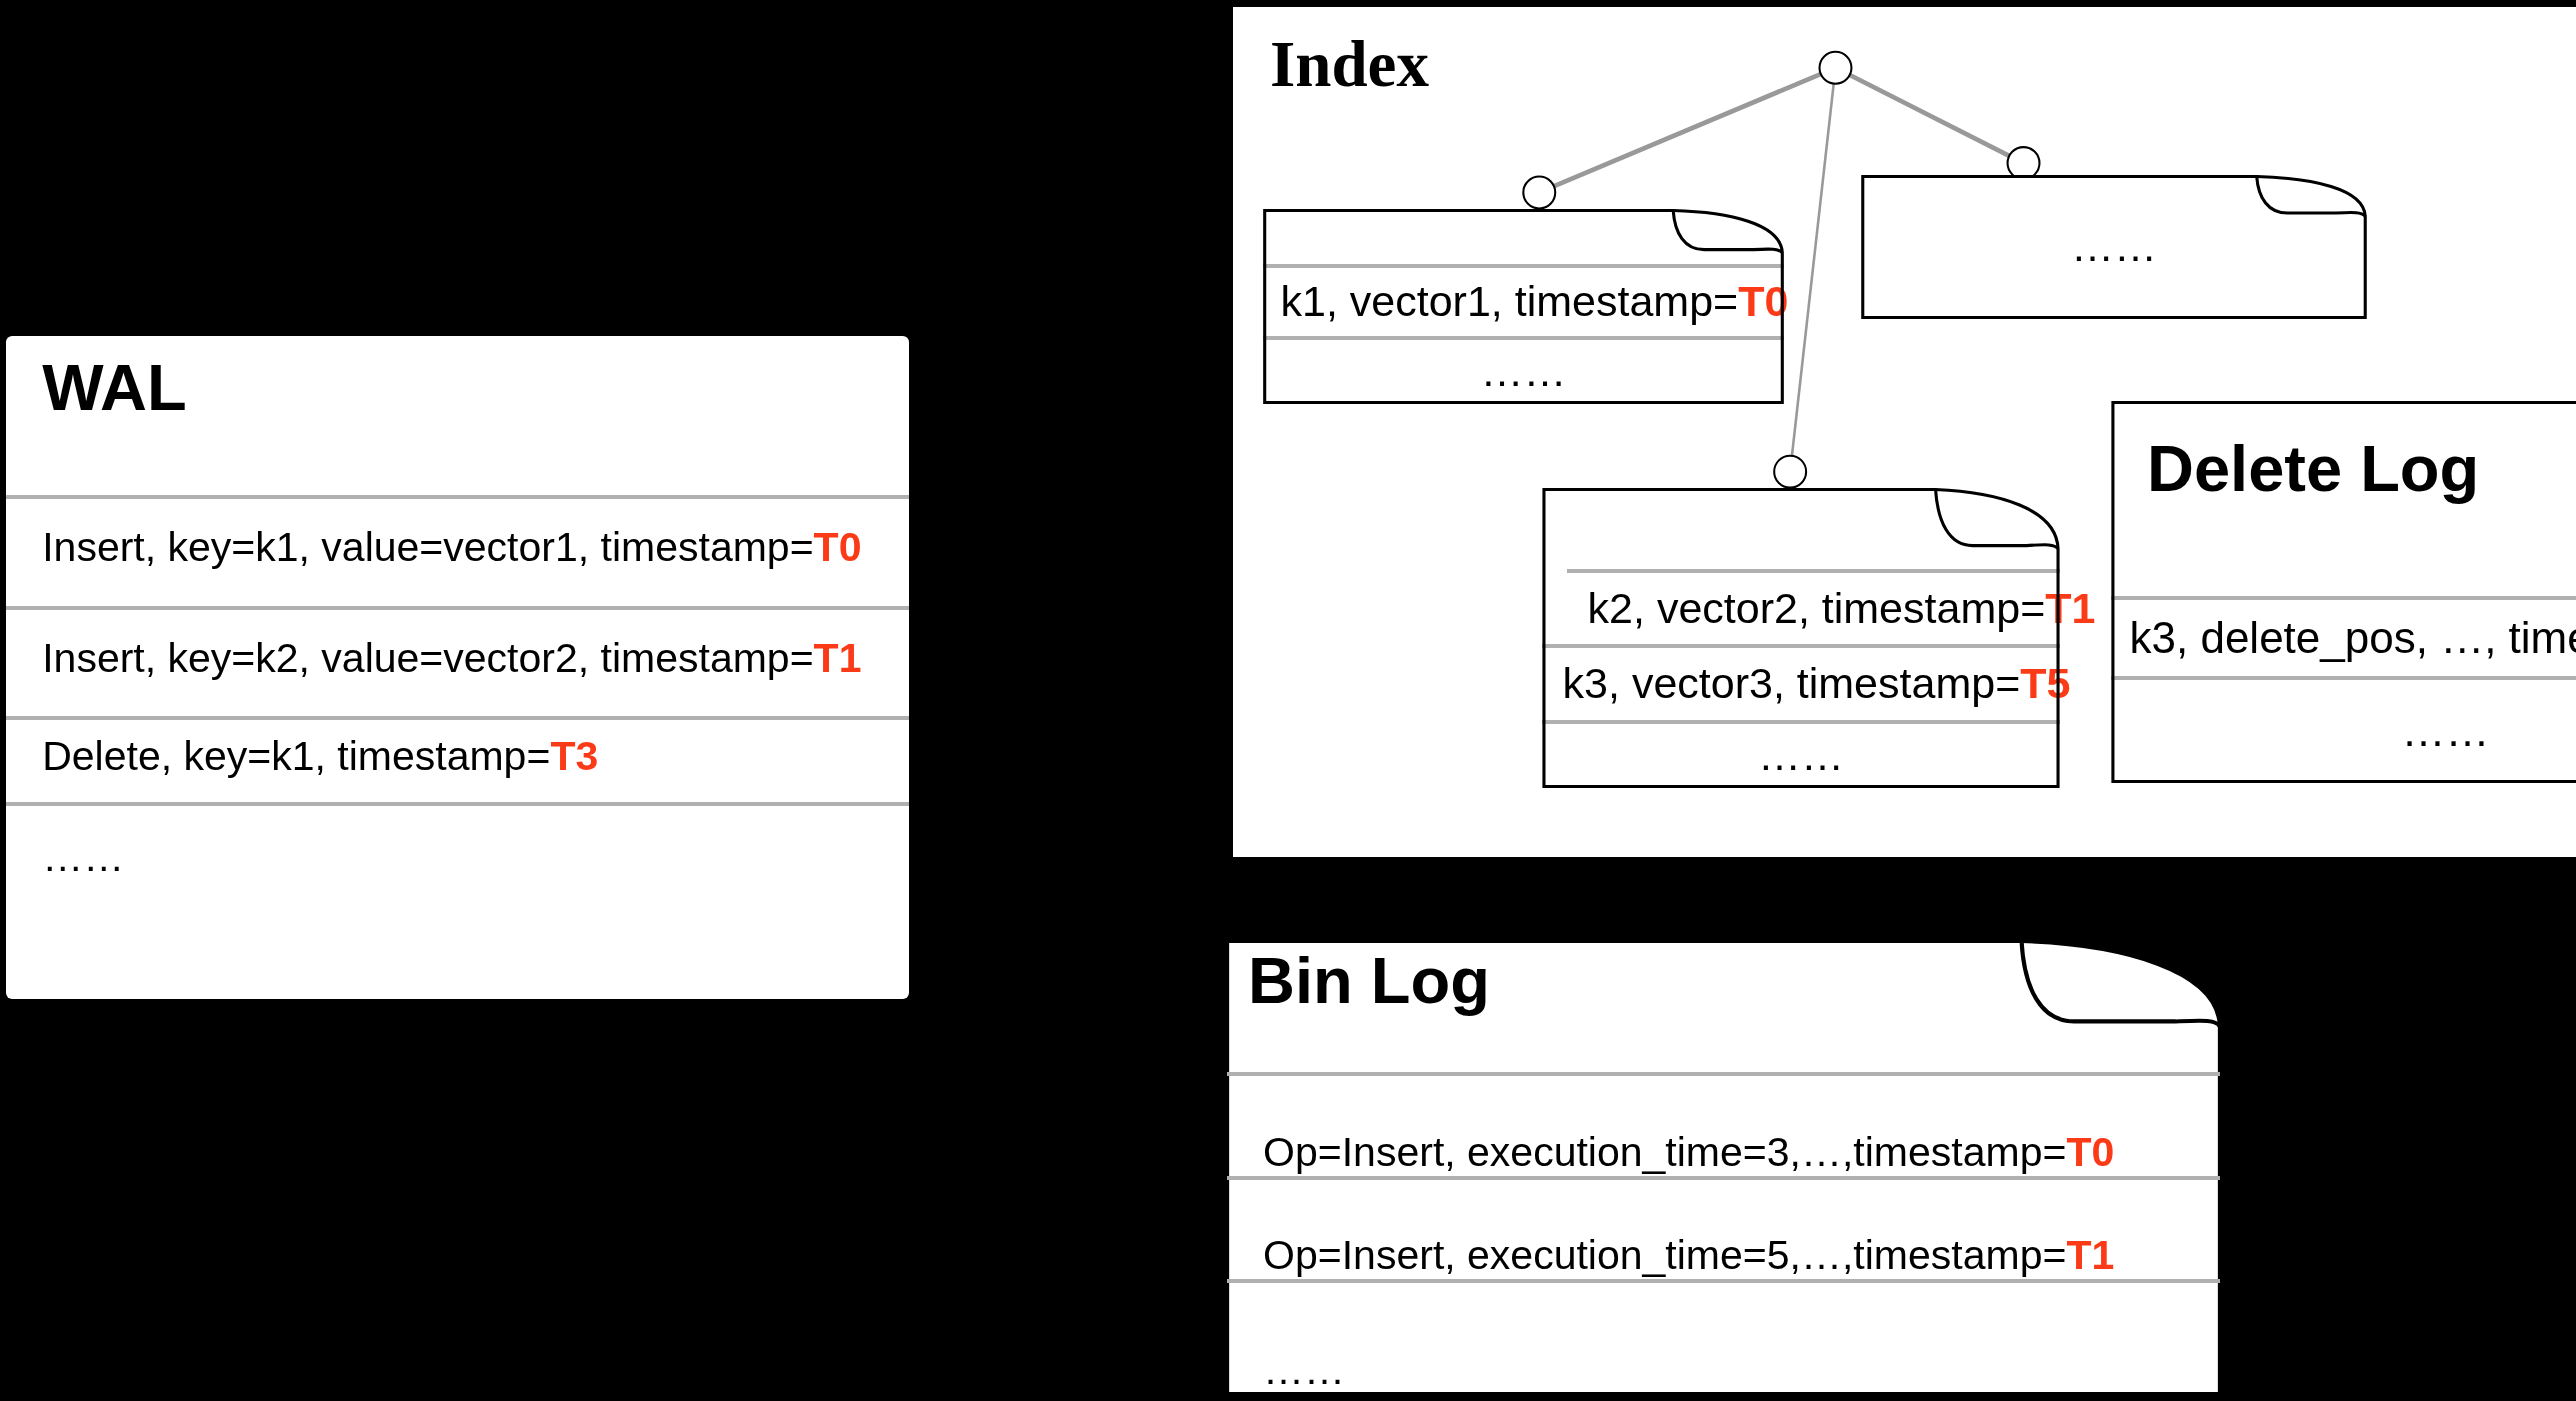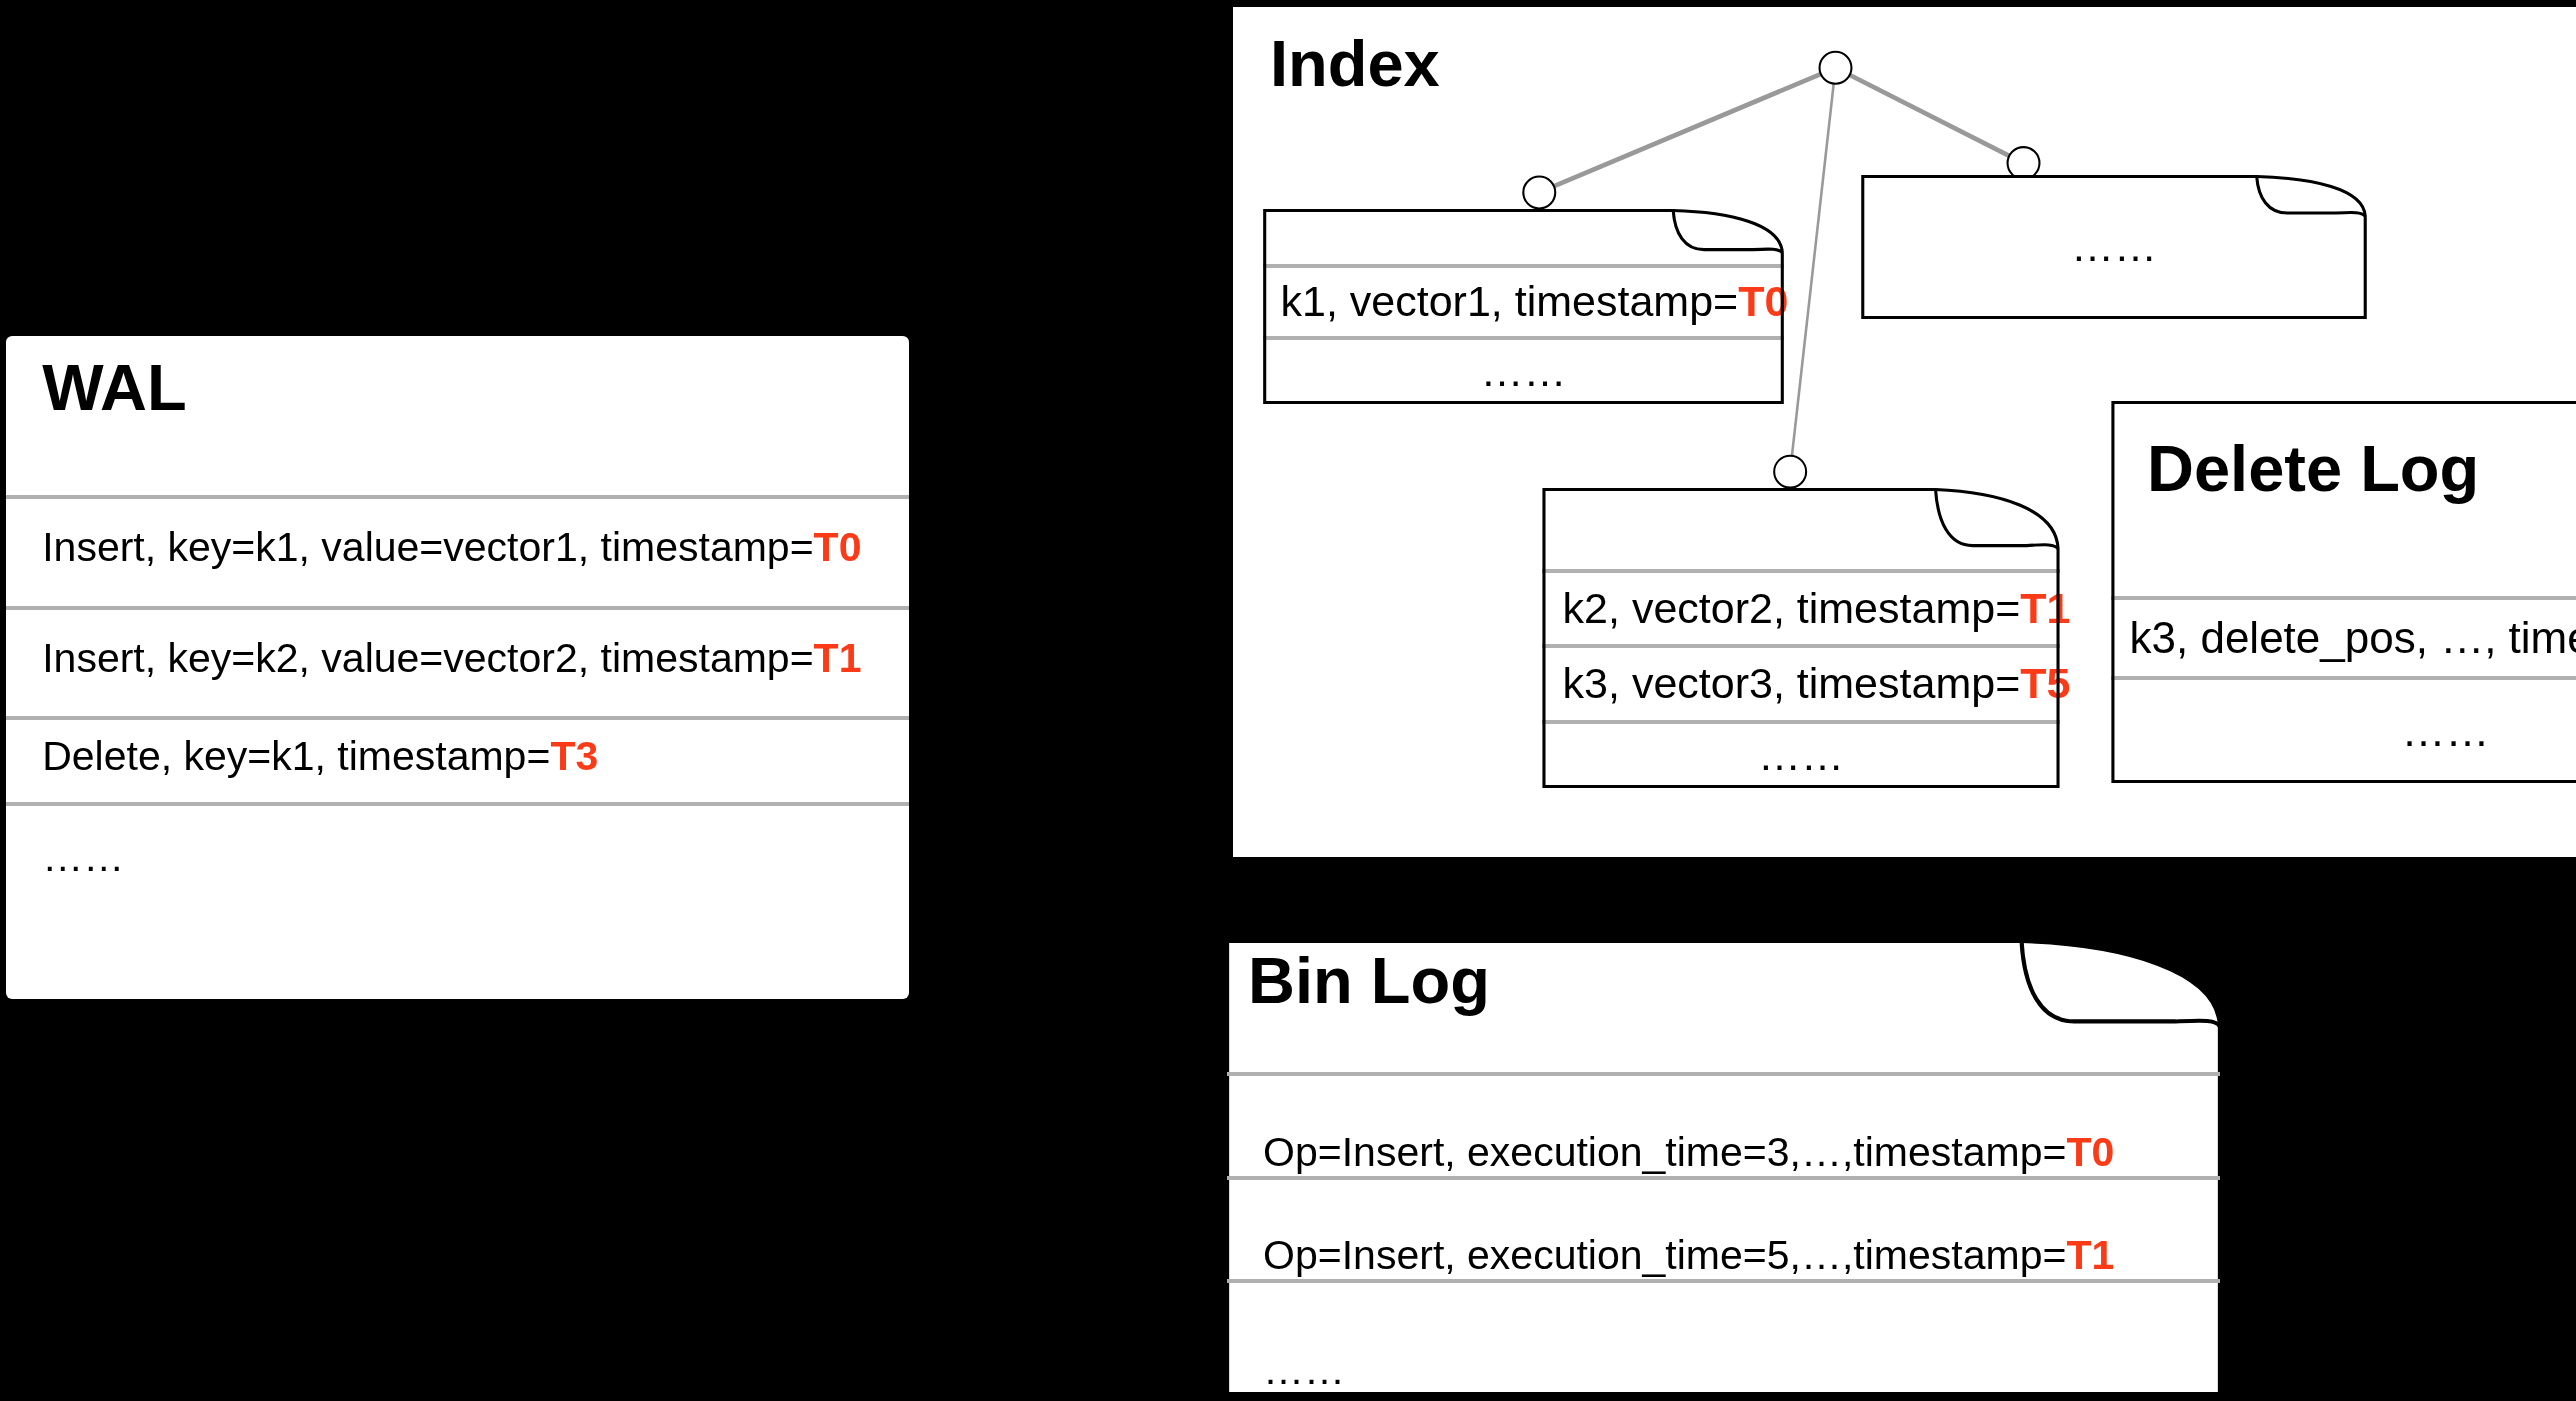--- a/index.html
+++ b/index.html
@@ -11,41 +11,41 @@
   .wal{left:6.2px;top:336px;width:903px;height:663px;background:#ffffff;border-radius:6.2px;}
   .wal-title{left:36px;top:10.3px;font-size:65px;font-weight:700;line-height:1.3;}
   .wal-rows{left:0;right:0;top:149px;bottom:0;display:flex;flex-direction:column;}
   .wal-row{box-sizing:border-box;border-top:4.1px solid #b0b0b0;display:flex;align-items:center;
            padding-left:36px;font-size:41px;white-space:nowrap;margin-top:10px;}
 
   .ts{font-weight:700;}
 
   
   .index-panel{left:1233px;top:6.7px;width:1580px;height:850px;background:#fff;}
-  .index-title{left:37px;top:15.5px;font-size:65px;font-weight:700;line-height:1.3;}
+  .index-title{left:37px;top:15.5px;font-size:65px;font-weight:700;line-height:1.3;font-family:Liberation Serif, serif;}
   svg.tree{left:0;top:0;}
 
   .doc{position:absolute;background:#fff;}
   .doc-rows{position:absolute;left:0;right:0;bottom:0;display:flex;flex-direction:column;}
   .doc-row{box-sizing:border-box;border-top:4.1px solid #b0b0b0;display:flex;align-items:center;
            font-size:43px;white-space:nowrap;}
   .doc-row.center{justify-content:center;padding-left:0;}
   .doc svg,.binlog svg{position:absolute;left:0;top:0;pointer-events:none;}
 
   .doc1{left:30px;top:202px;width:521px;height:195px;}
   .doc1 .doc-rows{top:55px;}
   .doc1 .r1{height:72px;padding-left:17.5px;}
   .doc1 .r2{flex:1;}
 
   .doc2{left:628px;top:168px;width:506px;height:144px;display:flex;align-items:center;justify-content:center;
         font-size:43px;}
 
   .doc3{left:309px;top:481px;width:518px;height:300px;}
   .doc3 .doc-rows{top:81px;}
-  .doc3 .r1{height:75px;padding-left:20.6px;}
+  .doc3 .r1{height:75px;padding-left:20.6px;margin-left:25px;}
   .doc3 .r2{height:76px;padding-left:20.6px;}
   .doc3 .r3{flex:1;}
 
   .dlog{left:878px;top:394px;width:669px;height:382px;}
   .dlog-title{left:36px;top:26px;font-size:65px;font-weight:700;line-height:1.3;}
   .dlog .doc-rows{top:195px;}
   .dlog .r1{height:80px;padding-left:18.5px;font-size:44px;}
   .dlog .r2{flex:1;font-size:44px;}
 
   

